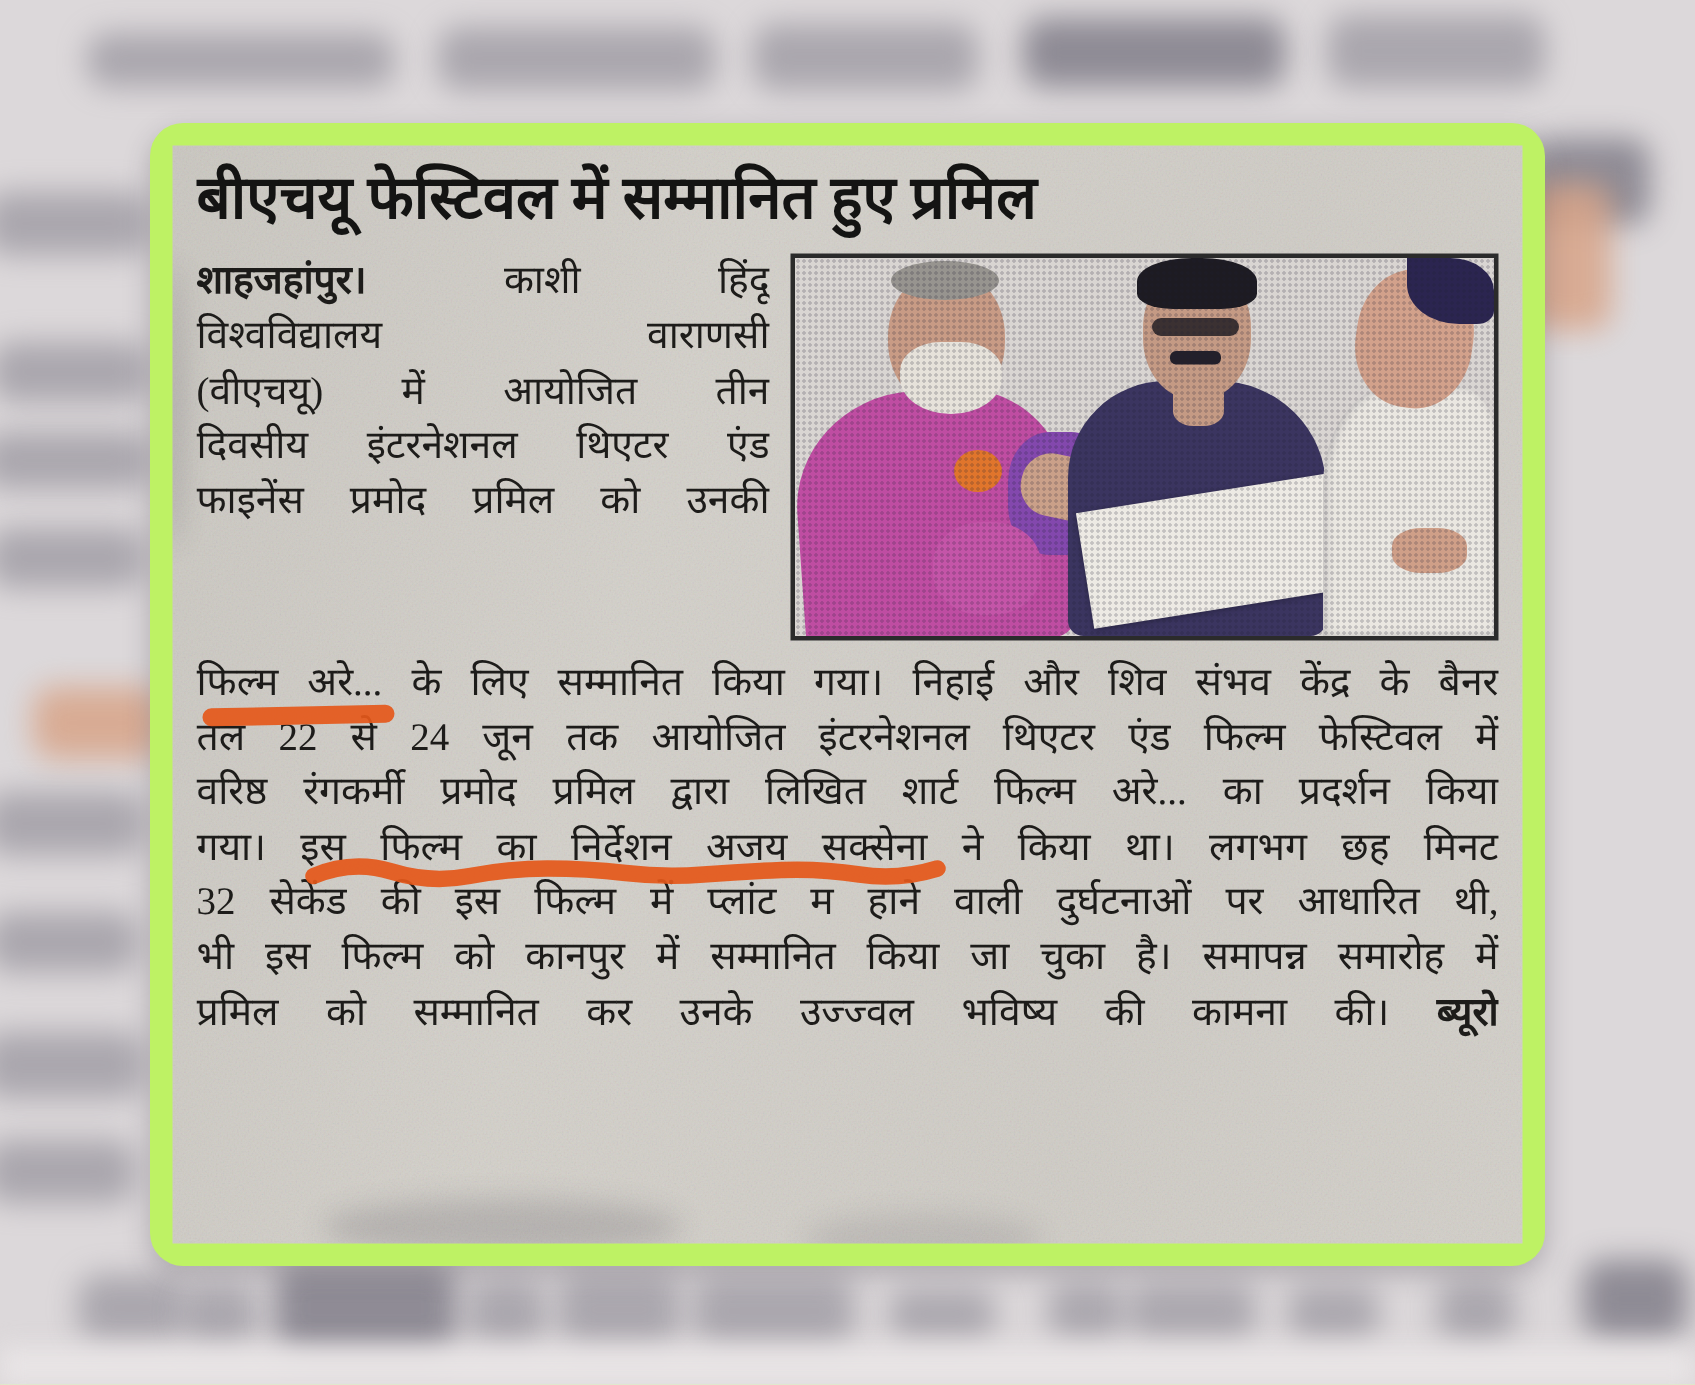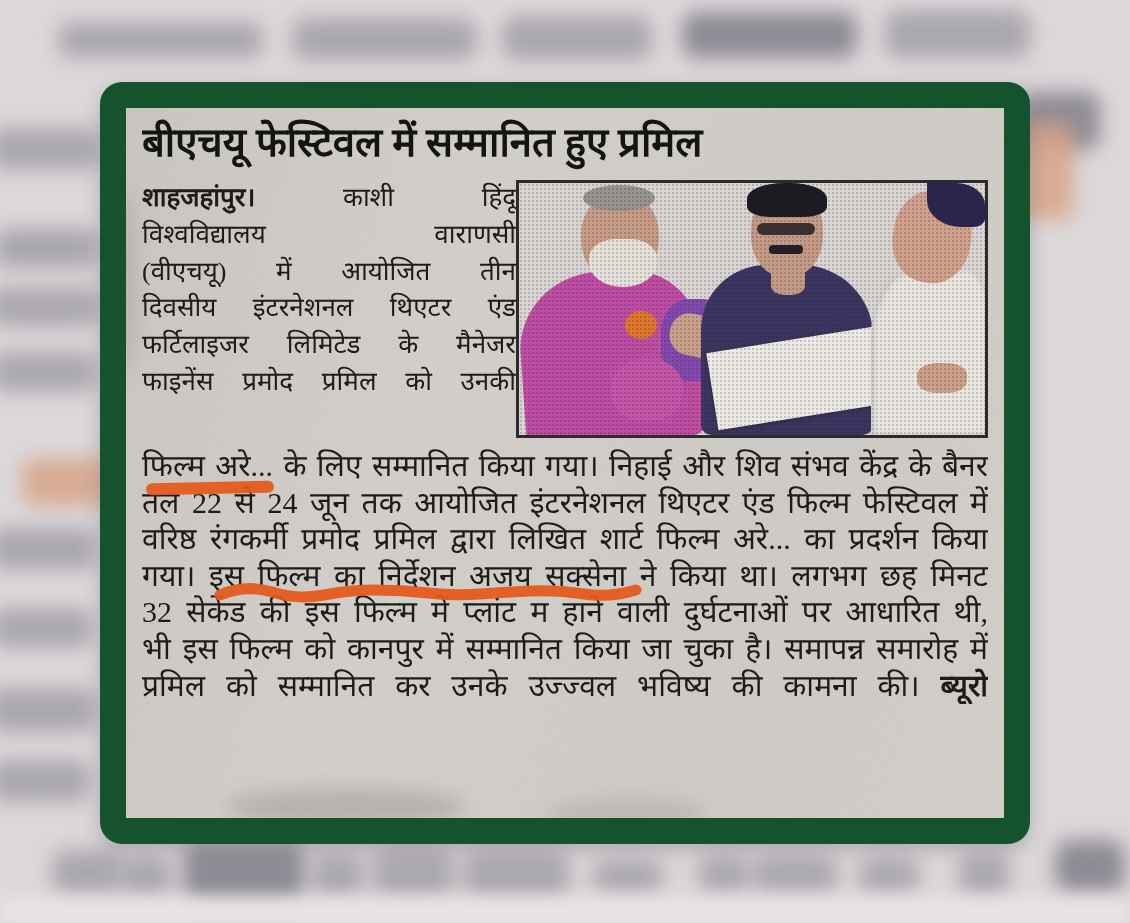--- a/index.html
+++ b/index.html
@@ -12,21 +12,21 @@
 
   
   .bb{position:absolute;background:#827f8a;filter:blur(10px);border-radius:14px;opacity:.55;}
   .bb.dark{background:#6e6b78;opacity:.7;}
   .bb.peach{background:#d8a488;opacity:.85;}
   .bb.light{background:#eae6e7;opacity:.9;filter:blur(8px);}
 
   
   .card{
     position:absolute;left:100px;top:82px;width:930px;height:762px;
-    background:#14532d;border-radius:22px;box-sizing:border-box;padding:26px;
+    background:#bef264;border-radius:22px;box-sizing:border-box;padding:15px;
     box-shadow:0 6px 18px rgba(60,55,70,.28);
   }
   .paper{
     position:relative;width:100%;height:100%;box-sizing:border-box;
     background:linear-gradient(105deg,#cdcac4 0%,#d6d3cd 35%,#d2cfc9 70%,#d5d2cc 100%);
     padding:6px 16px 0 16px;overflow:hidden;
   }
   .grain{position:absolute;inset:0;width:100%;height:100%;opacity:.16;mix-blend-mode:multiply;pointer-events:none;}
   .smudge{position:absolute;background:#56525c;filter:blur(9px);opacity:.22;border-radius:50%;}
 
@@ -48,21 +48,21 @@
     border:3px solid #2b2b2b;background:#d9d5d2;overflow:hidden;flex:none;
   }
   .photo::after{
     content:"";position:absolute;inset:0;
     background-image:radial-gradient(rgba(30,30,50,.20) 1px,transparent 1.4px);
     background-size:4px 4px;pointer-events:none;
   }
   .ph{position:absolute;}
 
   
-  .body{position:relative;margin-top:10px;color:#1d1c1a;font-size:30px;line-height:36.6px;}
+  .body{position:relative;margin-top:10px;color:#1d1c1a;font-size:26px;line-height:36.6px;}
   .u1{
     position:absolute;left:4px;top:34px;width:128px;height:12px;
     border-radius:7px;transform:rotate(-1.2deg);opacity:.92;
   }
   .u2{position:absolute;left:72px;top:130px;width:466px;height:30px;opacity:.92;}
 </style>
 </head>
 <body>
 
 <div class="stage">
@@ -117,21 +117,20 @@
       <div class="smudge" style="left:420px;bottom:-14px;width:160px;height:34px;opacity:.14;"></div>
 
       <div class="headline">बीएचयू फेस्टिवल में सम्मानित हुए प्रमिल</div>
 
       <div class="cols">
         <div class="leftcol">
           <div class="tl"><b>शाहजहांपुर।</b> <span>काशी हिंदू</span></div>
           <div class="tl">विश्वविद्यालय वाराणसी</div>
           <div class="tl">(वीएचयू) में आयोजित तीन</div>
           <div class="tl">दिवसीय इंटरनेशनल थिएटर एंड</div>
-          <div class="tl">फर्टिलाइजर लिमिटेड के मैनेजर</div>
           <div class="tl">फाइनेंस प्रमोद प्रमिल को उनकी</div>
         </div>
 
         <div class="photo">
 
           <div class="ph" style="left:2px;top:88px;width:180px;height:170px;background:#bf4da2;border-radius:45% 40% 8% 8%;transform:rotate(-4deg);"></div>
           <div class="ph" style="left:142px;top:116px;width:70px;height:82px;background:#8348ad;border-radius:40%;"></div>
           <div class="ph" style="left:62px;top:8px;width:78px;height:92px;background:#c89b85;border-radius:48%;"></div>
           <div class="ph" style="left:64px;top:2px;width:72px;height:26px;background:#97948f;border-radius:50%;"></div>
           <div class="ph" style="left:70px;top:56px;width:68px;height:48px;background:#e6e2da;border-radius:40% 40% 50% 50%;"></div>

